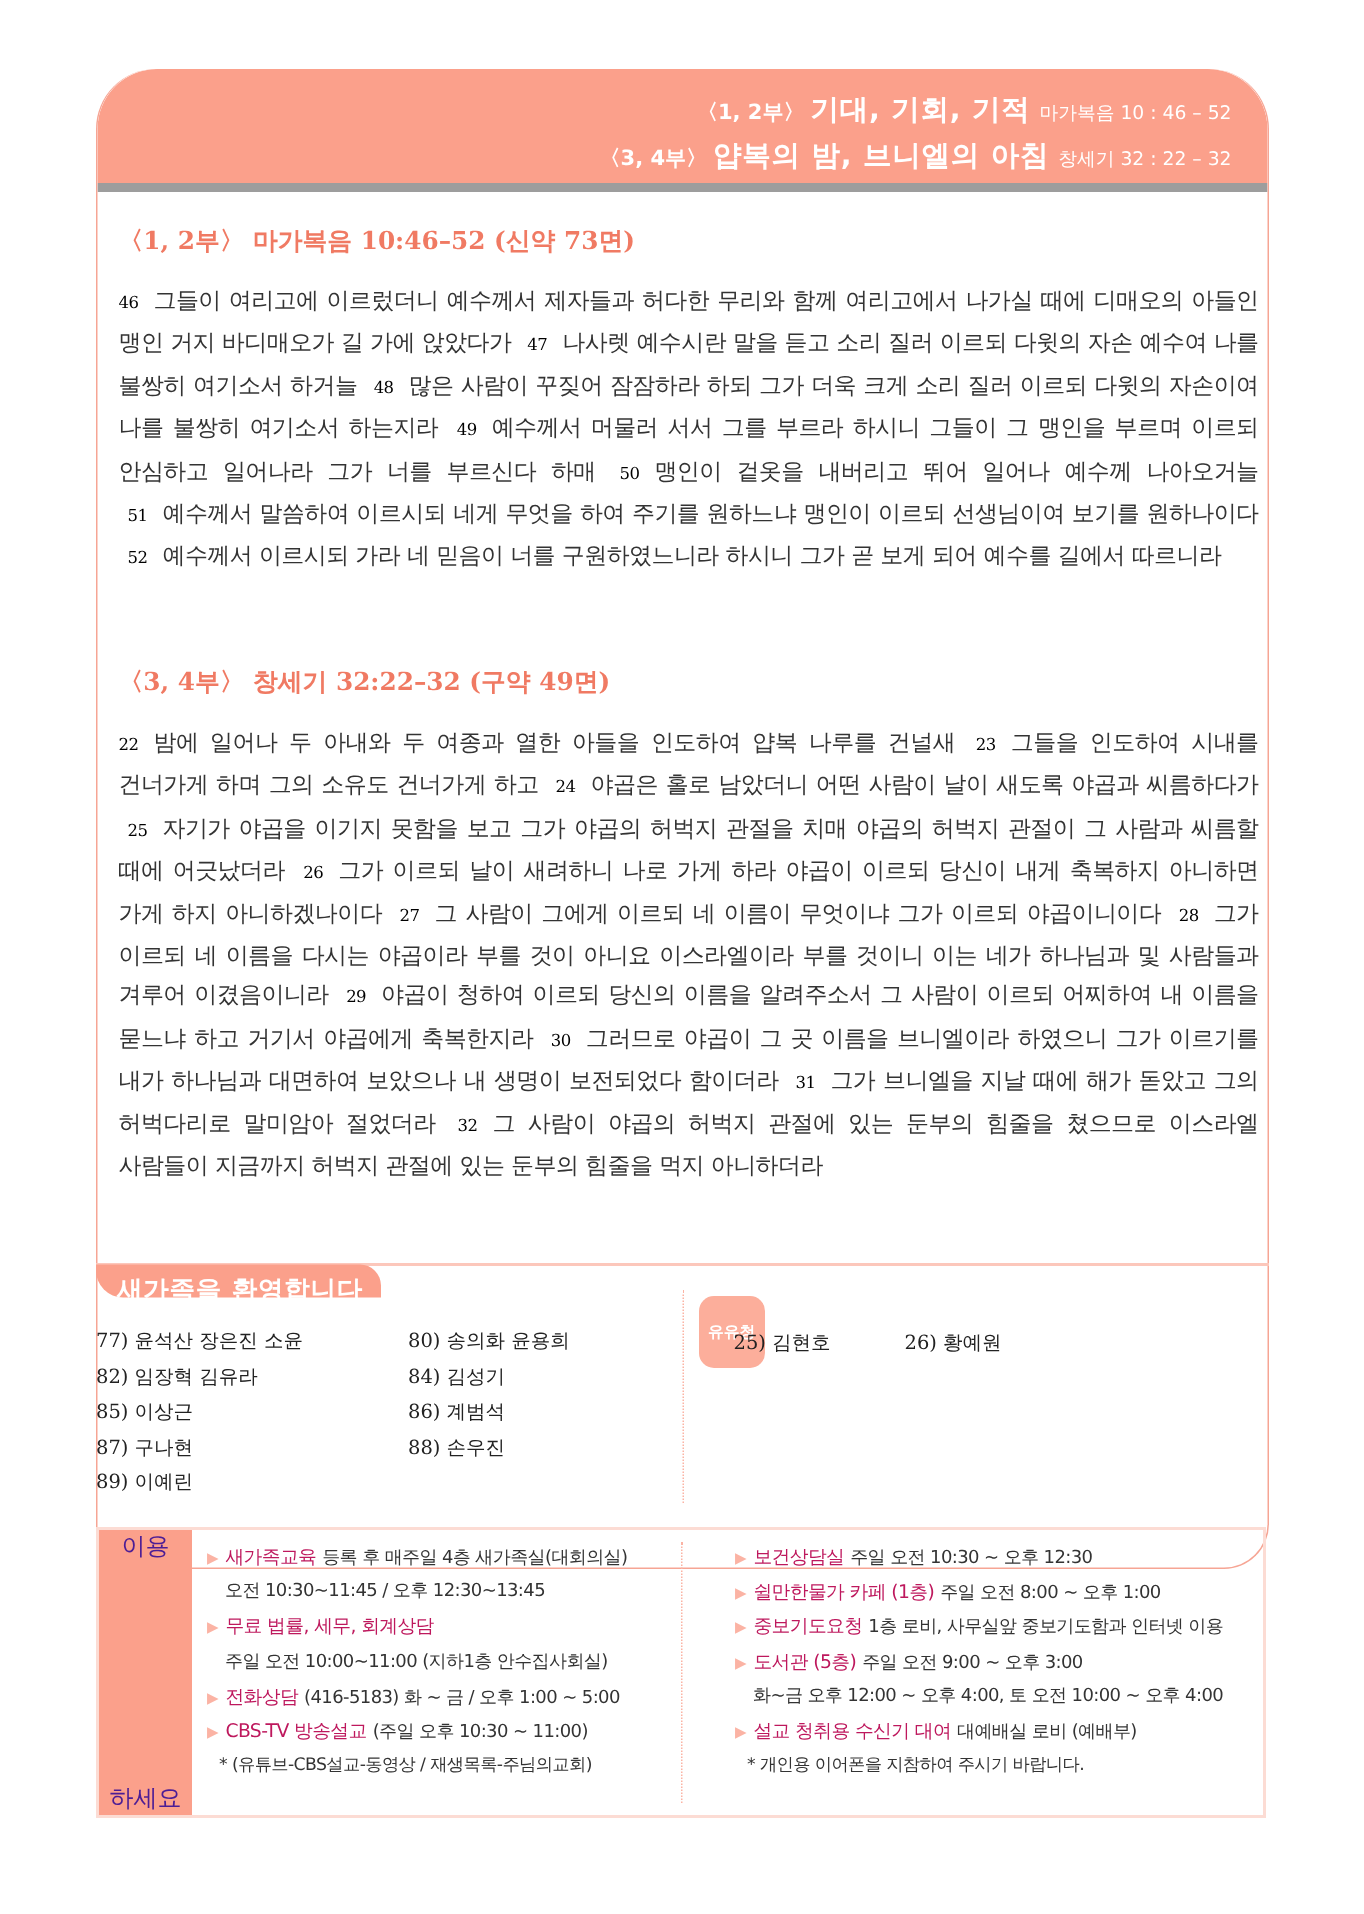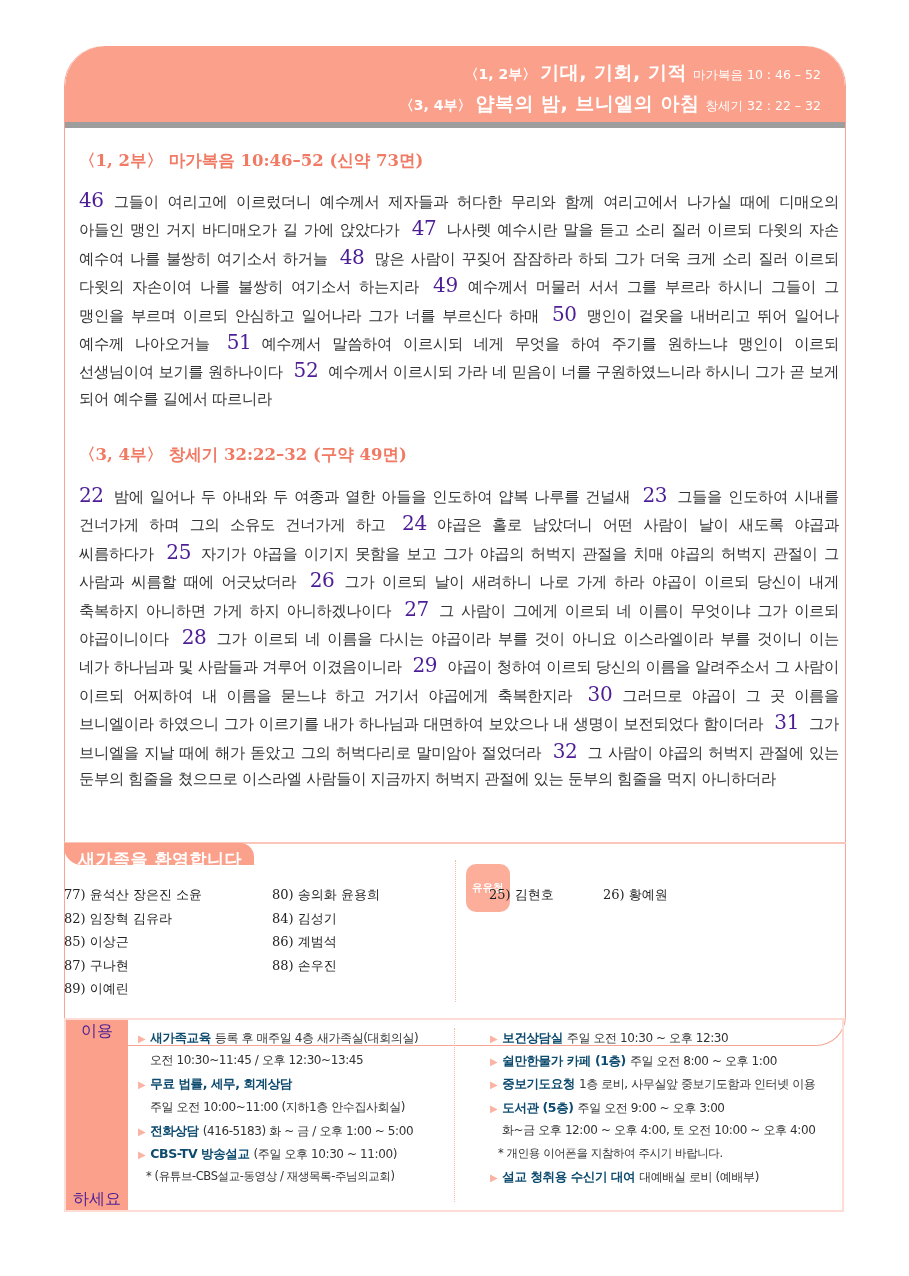--- a/index.html
+++ b/index.html
@@ -37,21 +37,21 @@
   .reading-heading.h1 { top: 104px; }
   .reading-heading.h2 { top: 398px; }
 
   .reading-text {
     position: absolute; left: 14px; width: 760px;
     font-size: 15.3px; line-height: 26.4px; color: #333; text-align: justify;
     letter-spacing: -0.35px; word-break: keep-all;
   }
   .reading-text.t1 { top: 141px; }
   .reading-text.t2 { top: 436px; }
-  .verse-num { color: #4c1d95; font-size: 20px; margin: 0 10px 0 6px; }
+  .verse-num { color: #000000; font-size: 11px; margin: 0 10px 0 6px; }
   .verse-num.first { margin-left: 0; }
 
   .divider-top {
     position: absolute; left: 64px; top: 842px; width: 782px; height: 2px; background: #fcc7bb;
   }
 
   
   .welcome-tab {
     position: absolute; left: 64px; top: 843px; width: 190px; height: 22px;
     background: #fba08b; border-radius: 0 0 16px 16px / 0 0 16px 16px;
@@ -86,21 +86,21 @@
     position: absolute; left: 0; top: 0; width: 62px; height: 100%;
     background: #fba08b; color: #4c1d95; font-family: "DejaVu Sans", sans-serif;
     font-size: 16px; text-align: center; line-height: 22px;
     display: flex; align-items: center; justify-content: space-between; flex-direction: column;
   }
   .info-col { position: absolute; top: 6px; font-family: "DejaVu Sans", sans-serif; font-size: 12px; color: #333; }
   .info-col.left { left: 72px; width: 320px; }
   .info-col.right { left: 424px; width: 350px; }
   .info-row { height: 23.2px; line-height: 23.2px; white-space: nowrap; letter-spacing: -0.4px; }
   .info-row .arrow { color: #fbb3a4; font-size: 10px; margin-right: 5px; }
-  .info-row .bold { font-weight: bold; color: #0c4a6e; font-size: 12.5px; margin-right: 4px; text-align: right; }
+  .info-row .bold { font-weight: normal; color: #be185d; font-size: 12.5px; margin-right: 4px; text-align: right; }
   .info-row.sub { padding-left: 12px; }
   .info-row.note { padding-left: 8px; font-size: 11.5px; }
   .vert-dots-2 {
     position: absolute; left: 454px; top: 1028px; height: 174px; border-left: 1.5px dotted #fbb3a4;
   }
 </style>
 </head>
 <body>
 
 <div class="scripture-box">
@@ -179,17 +179,17 @@
     <div class="info-row"><span class="arrow">▶</span><span class="bold">CBS-TV 방송설교</span><span>(주일 오후 10:30 ~ 11:00)</span></div>
     <div class="info-row note">* (유튜브-CBS설교-동영상 / 재생목록-주님의교회)</div>
   </div>
 
   <div class="info-col right">
     <div class="info-row"><span class="arrow">▶</span><span class="bold">보건상담실</span><span>주일 오전 10:30 ~ 오후 12:30</span></div>
     <div class="info-row"><span class="arrow">▶</span><span class="bold">쉴만한물가 카페 (1층)</span><span>주일 오전 8:00 ~ 오후 1:00</span></div>
     <div class="info-row"><span class="arrow">▶</span><span class="bold">중보기도요청</span><span>1층 로비, 사무실앞 중보기도함과 인터넷 이용</span></div>
     <div class="info-row"><span class="arrow">▶</span><span class="bold">도서관 (5층)</span><span>주일 오전 9:00 ~ 오후 3:00</span></div>
     <div class="info-row sub">화~금 오후 12:00 ~ 오후 4:00,  토 오전 10:00 ~ 오후 4:00</div>
+    <div class="info-row"><span class="arrow">▶</span><span class="bold">설교 청취용 수신기 대여</span><span>대예배실 로비 (예배부)</span></div>
     <div class="info-row note">* 개인용 이어폰을 지참하여 주시기 바랍니다.</div>
-    <div class="info-row"><span class="arrow">▶</span><span class="bold">설교 청취용 수신기 대여</span><span>대예배실 로비 (예배부)</span></div>
   </div>
 </div>
 <div class="vert-dots-2"></div>
 
 </body></html>

